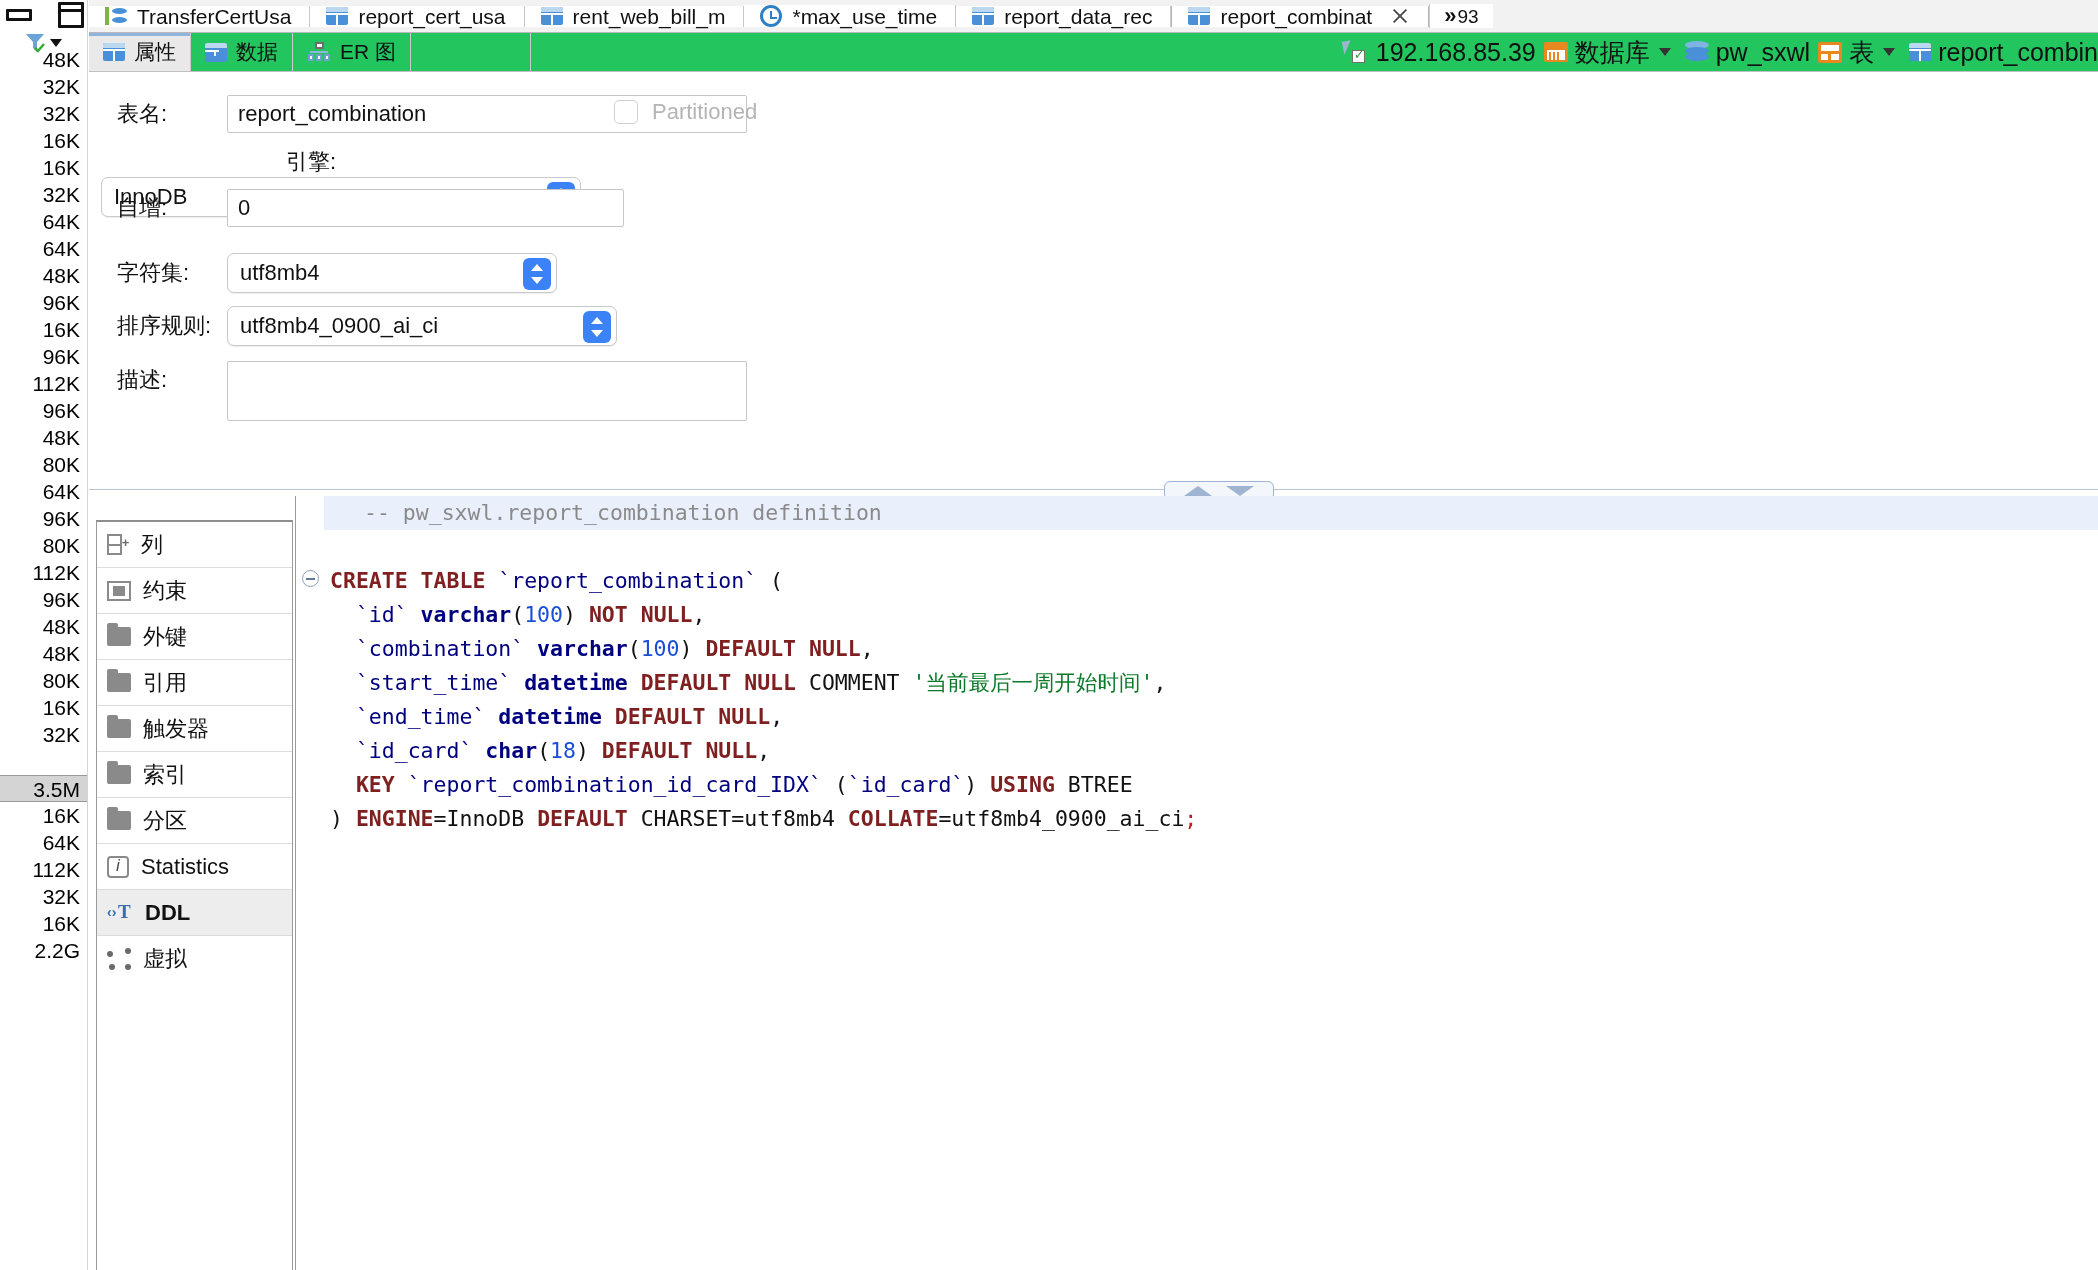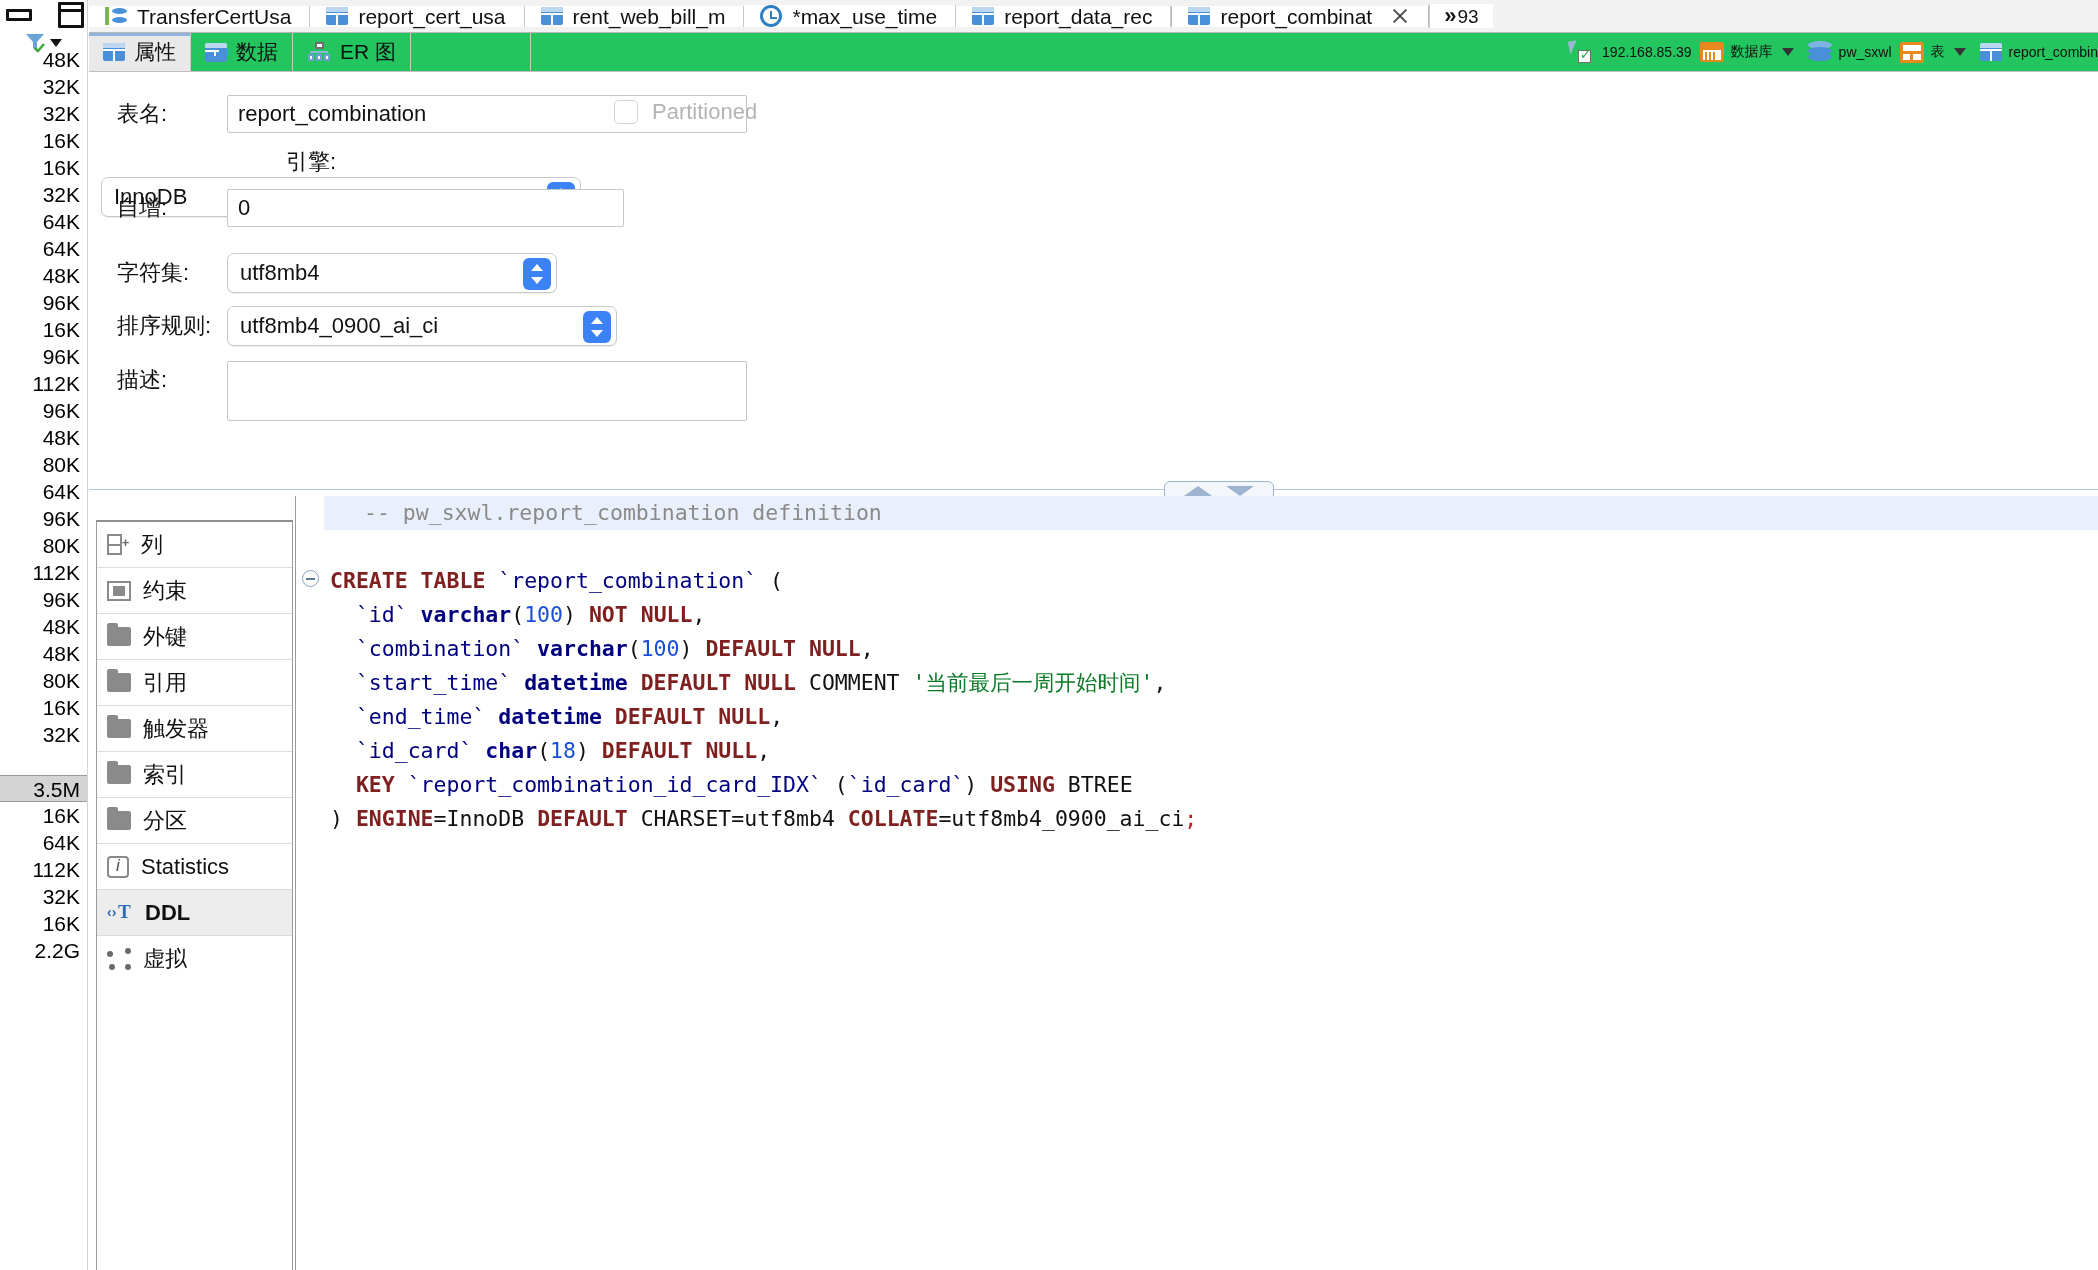--- a/index.html
+++ b/index.html
@@ -125,21 +125,21 @@
   .ico-data:before{content:"";position:absolute;left:0;top:7px;width:14px;height:2px;background:#fff;}
   .ico-data:after{content:"";position:absolute;left:9px;top:7px;width:2px;height:6px;background:#fff;}
   .ico-er { width:24px;height:20px;flex:0 0 auto;position:relative;}
   .ico-er .top{position:absolute;left:8px;top:0;width:9px;height:7px;border:2px solid #6e6e6e;background:#fff;}
   .ico-er .ln{position:absolute;left:3px;top:9px;width:18px;height:2px;background:#8fb4dd;}
   .ico-er .b{position:absolute;top:12px;width:6px;height:7px;border:2px solid #6e9fcf;background:#fff;}
   .ico-er .b1{left:1px;} .ico-er .b2{left:9px;} .ico-er .b3{left:17px;}
 
   #breadcrumb {
     display:flex; align-items:center; gap:8px; padding-right: 0; padding-left: 10px;
-    font-size: 14px; color:#111; white-space: nowrap; overflow: hidden;
+    font-size: 25px; color:#111; white-space: nowrap; overflow: hidden;
   }
   #breadcrumb .bc-item { display:flex; align-items:center; gap:7px; }
   #breadcrumb .bc-caret { width:0;height:0;border-left:6px solid transparent;border-right:6px solid transparent;border-top:8px solid #333; margin: 0 6px 0 2px;}
   .ico-conn{width:26px;height:22px;position:relative;flex:0 0 auto;}
   .ico-conn .mouse{position:absolute;left:0;top:0;width:0;height:0;border-left:9px solid #9bb7cf;border-bottom:13px solid transparent;transform:rotate(-12deg);}
   .ico-conn .chk{position:absolute;left:9px;top:9px;width:13px;height:13px;border:1px solid #6f6f6f;background:#fff;}
   .ico-conn .chk:after{content:"✓";position:absolute;left:1px;top:-4px;font-size:13px;color:#2f9e44;}
   .ico-db-folder{width:24px;height:20px;flex:0 0 auto;background:#e8891f;border-radius:2px;position:relative;overflow:hidden;}
   .ico-db-folder:before{content:"";position:absolute;left:3px;bottom:2px;width:18px;height:10px;background:#fff;}
   .ico-db-folder i{position:absolute;left:5px;bottom:2px;width:2px;height:8px;background:#e8891f;box-shadow:4px 0 0 #e8891f, 8px 0 0 #e8891f;}

